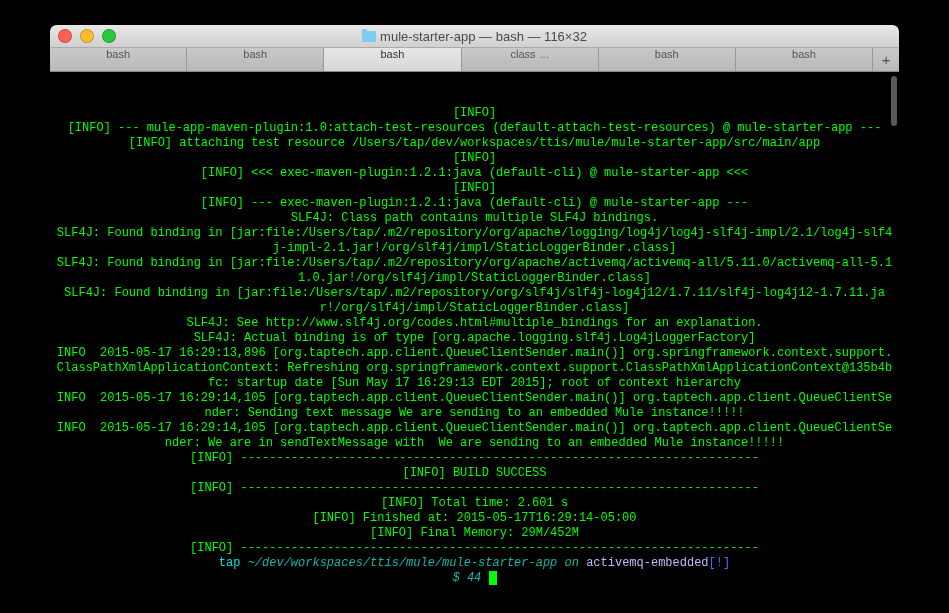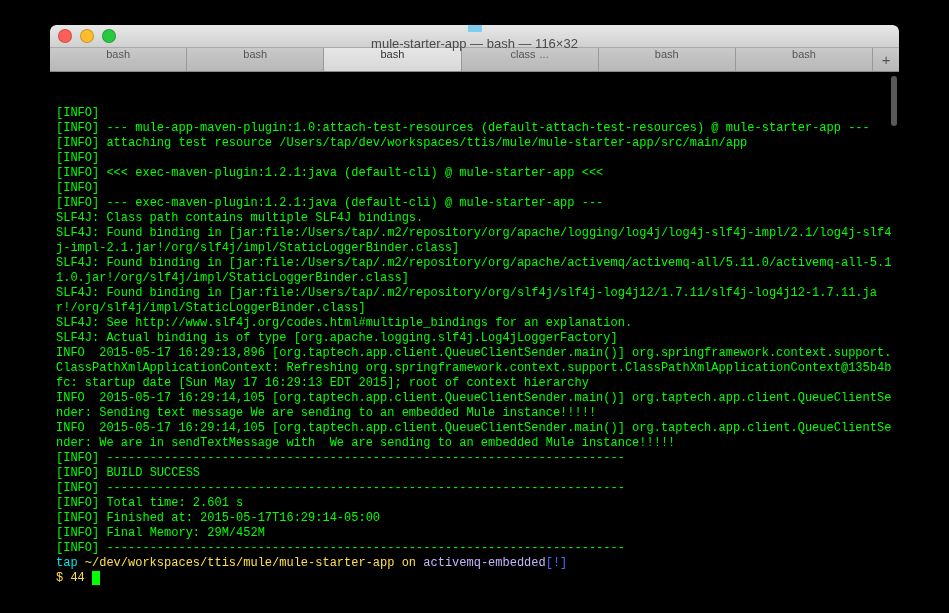--- a/index.html
+++ b/index.html
@@ -53,21 +53,20 @@
     left: 0;
     right: 0;
     text-align: center;
     font-size: 13px;
     color: #4a4a4a;
     display: flex;
     justify-content: center;
     align-items: center;
     gap: 4px;
     pointer-events: none;
-    flex-direction: column;
   }
   .folder-icon {
     width: 14px;
     height: 11px;
     background: #7ecdee;
     border-radius: 1px;
     position: relative;
   }
   .folder-icon::before {
     content: "";
@@ -125,25 +124,25 @@
   }
   .scrollbar {
     position: absolute;
     right: 2px;
     top: 4px;
     width: 6px;
     height: 50px;
     background: rgba(255,255,255,0.35);
     border-radius: 3px;
   }
-  .line { display: block; }
+  .line { display: block; text-align: center; }
   .info-tag { color: #00ff00; }
   .log-green { color: #00ff00; }
   .log-blue { color: #4a6cff; }
-  .log-white { color: #fde047; }
+  .log-white { color: #14b8a6; font-style: italic; }
   .prompt-user { color: #00e5e5; }
   .prompt-branch { color: #c4b5fd; }
   .cursor {
     display: inline-block;
     width: 8px;
     height: 14px;
     background: #00ff00;
     vertical-align: text-bottom;
   }
 </style>

